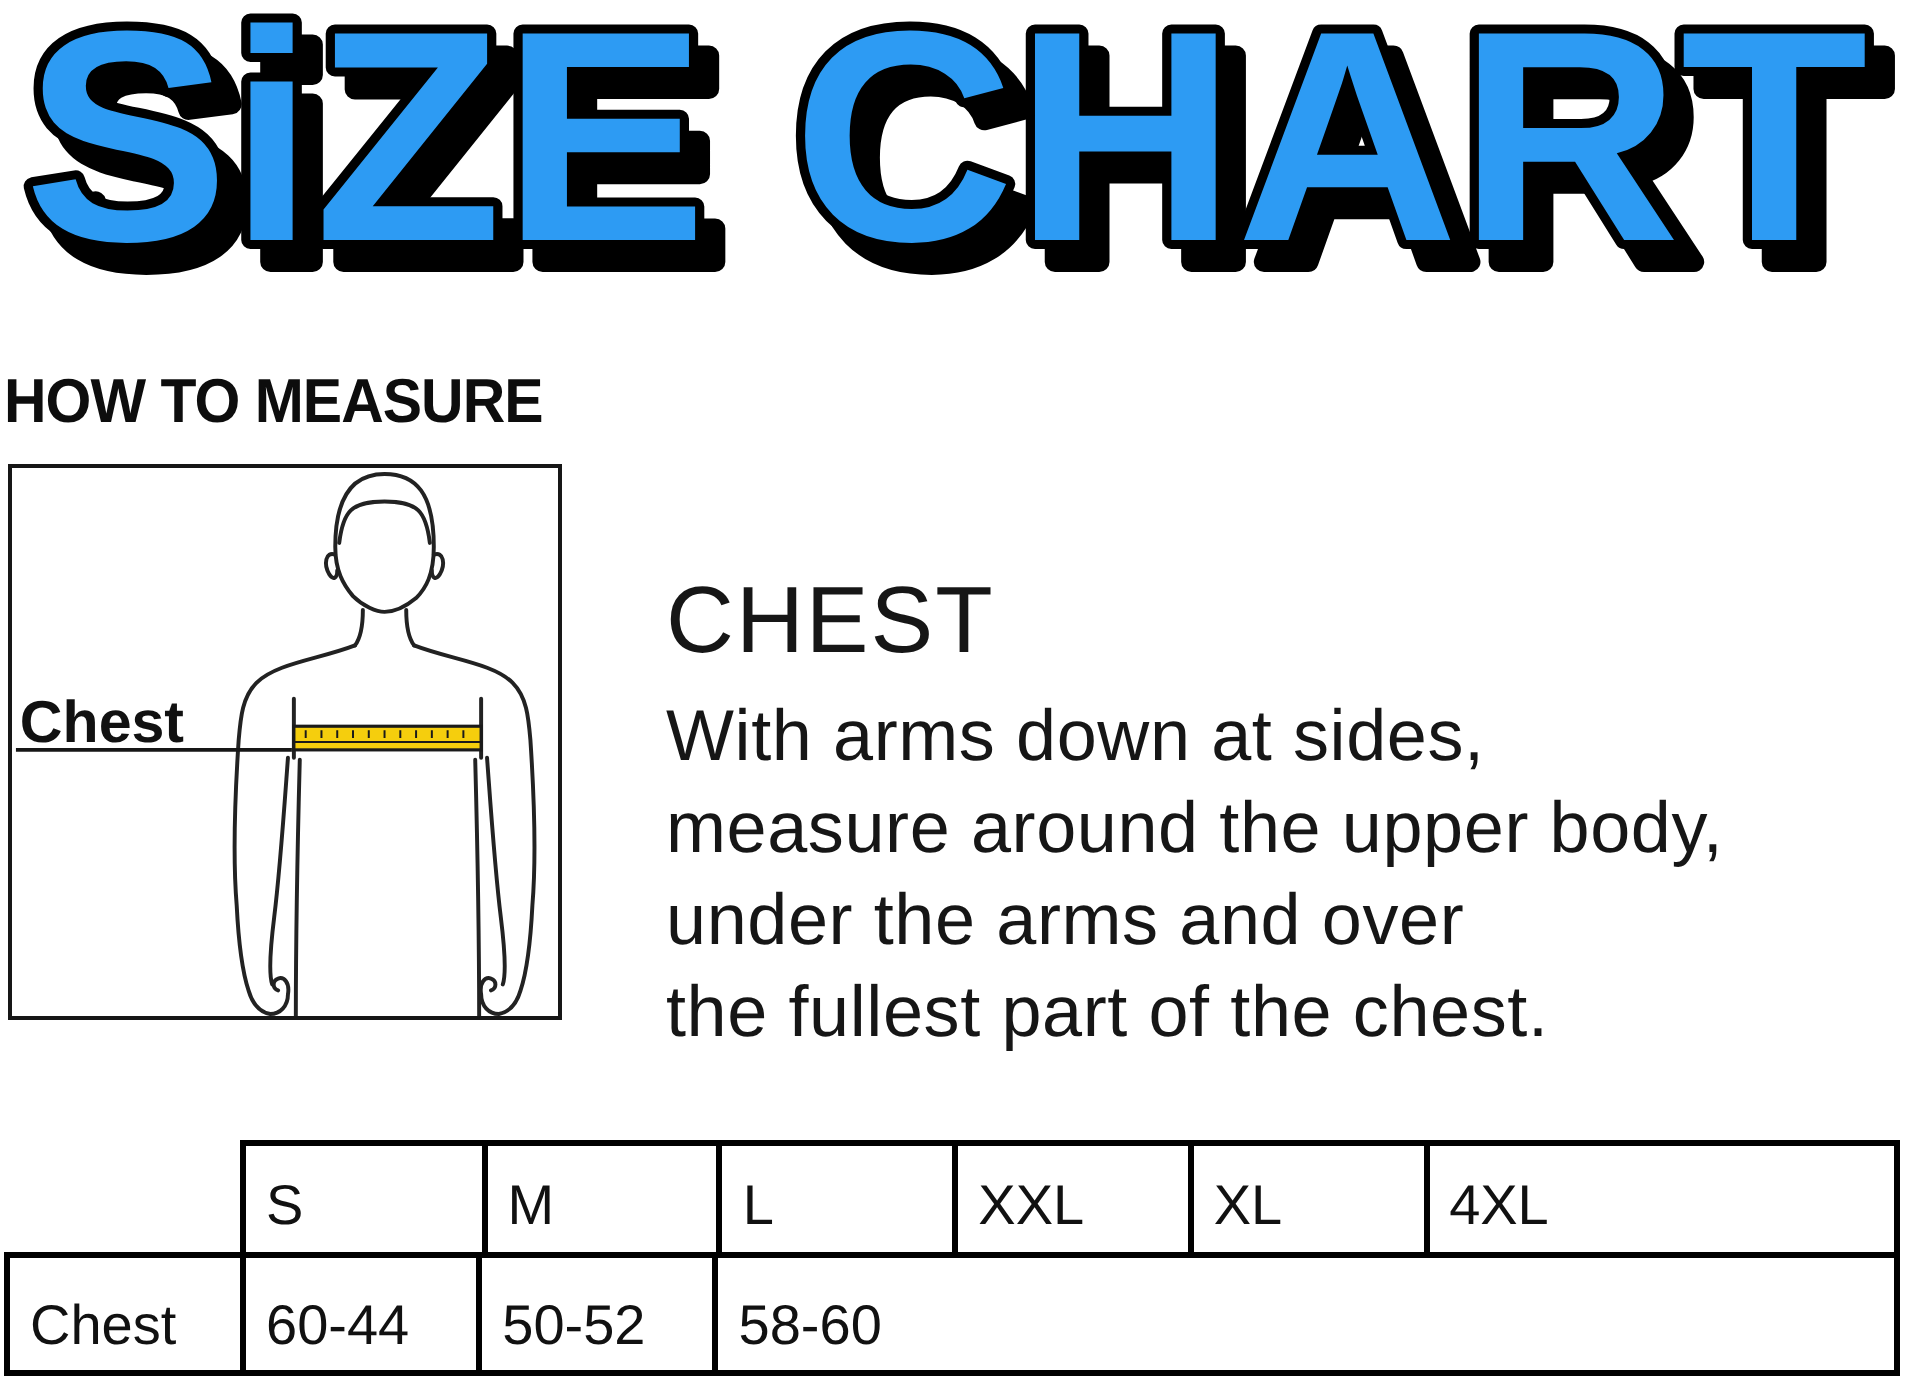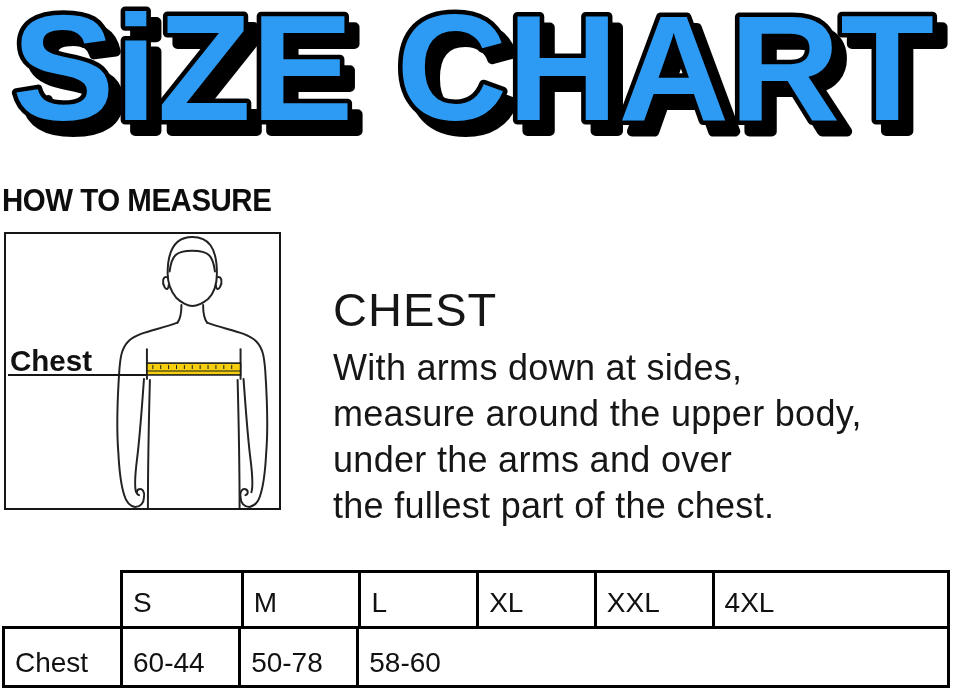--- a/index.html
+++ b/index.html
@@ -153,25 +153,25 @@
     <div class="instruction-line">With arms down at sides,</div>
     <div class="instruction-line">measure around the upper body,</div>
     <div class="instruction-line">under the arms and over</div>
     <div class="instruction-line">the fullest part of the chest.</div>
   </div>
 
   <div class="size-header-row">
     <div class="size-cell">S</div>
     <div class="size-cell">M</div>
     <div class="size-cell">L</div>
+    <div class="size-cell">XXL</div>
     <div class="size-cell">XL</div>
-    <div class="size-cell">XXL</div>
     <div class="size-cell">4XL</div>
   </div>
 
   <div class="size-data-row">
     <div class="size-cell">Chest</div>
     <div class="size-cell">60-44</div>
-    <div class="size-cell">50-78</div>
+    <div class="size-cell">50-52</div>
     <div class="size-cell">58-60</div>
   </div>
 
 </div>
 
 </body></html>

